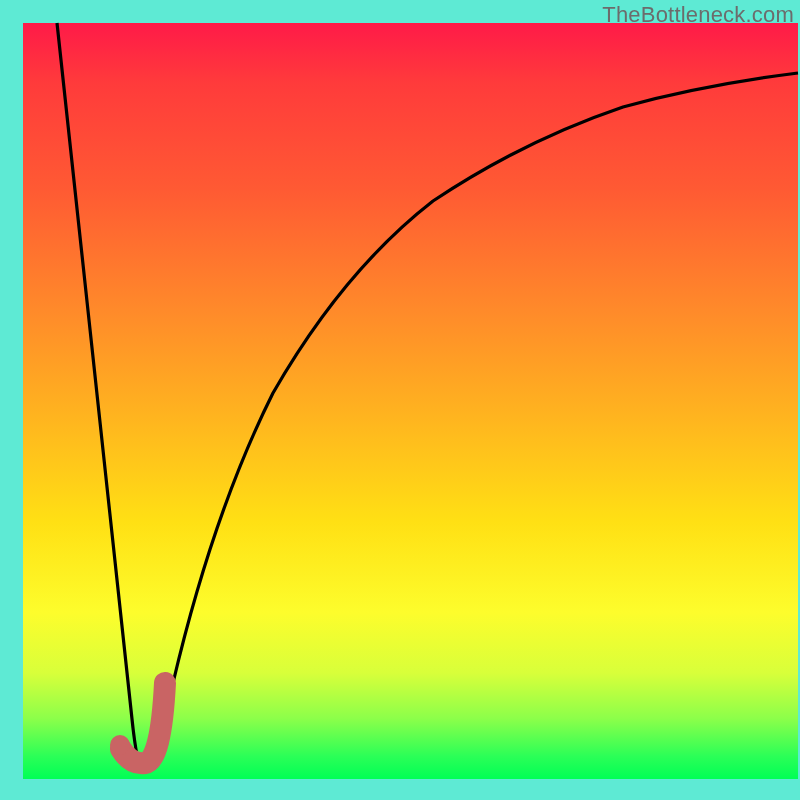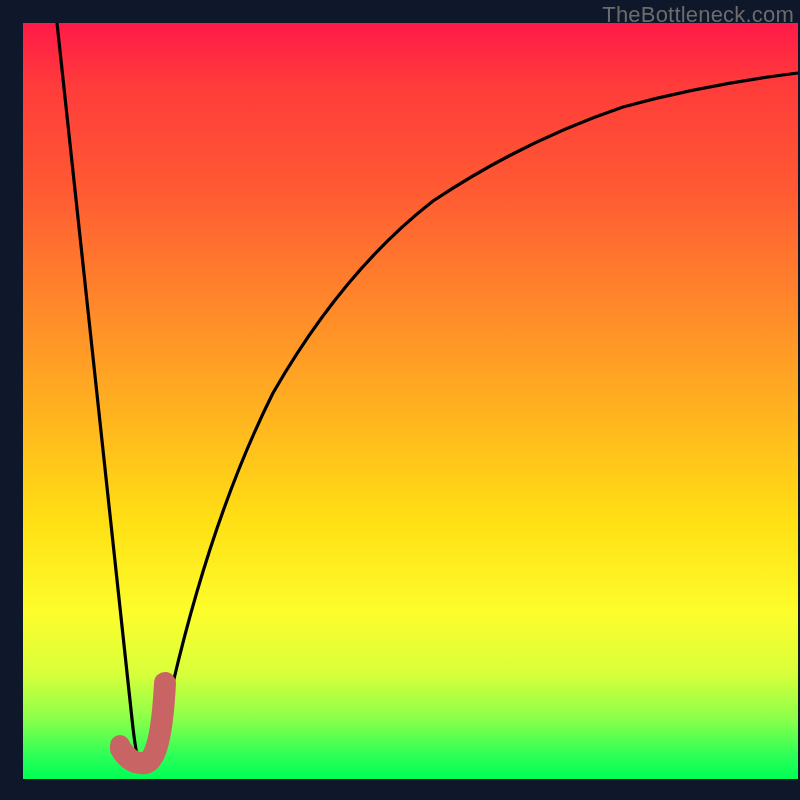--- a/index.html
+++ b/index.html
@@ -8,21 +8,21 @@
     width: 800px;
     height: 800px;
     overflow: hidden;
     background: #000;
     font-family: Arial, Helvetica, sans-serif;
   }
   .frame {
     position: relative;
     width: 800px;
     height: 800px;
-    background: #0f172a;
+    background: #5eead4;
   }
   .plot-area {
     position: absolute;
     left: 23px;
     top: 23px;
     width: 775px;
     height: 756px;
     
     background: linear-gradient(
       to bottom,

